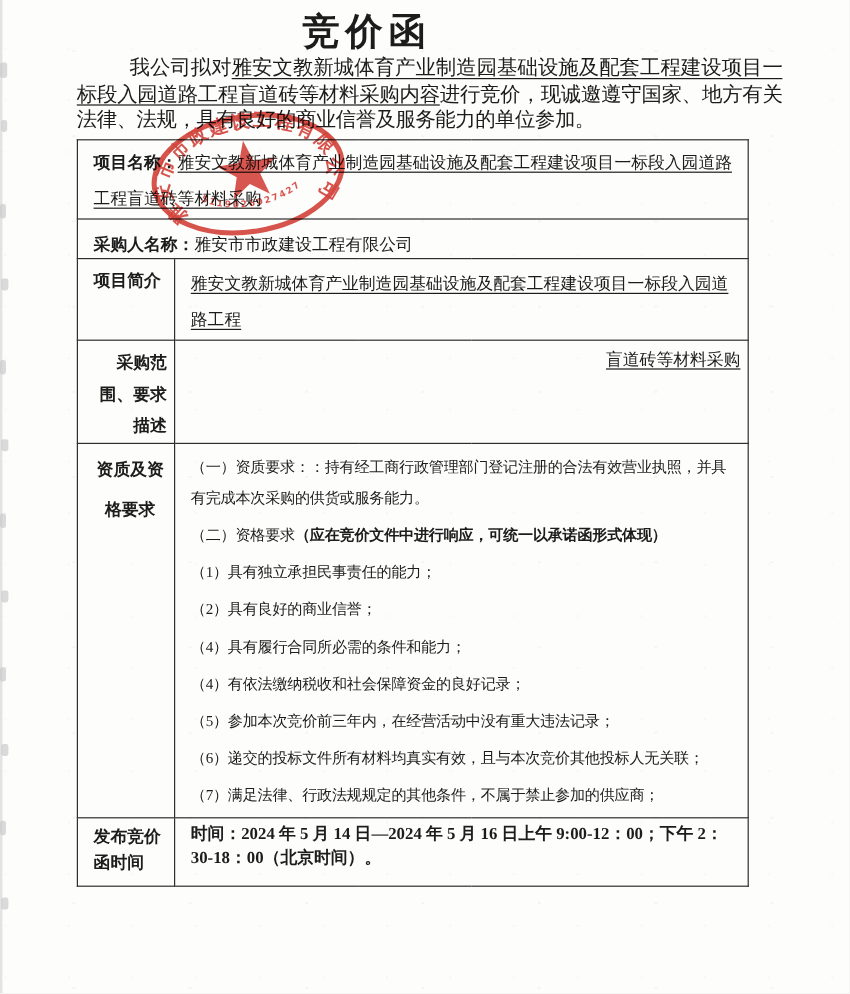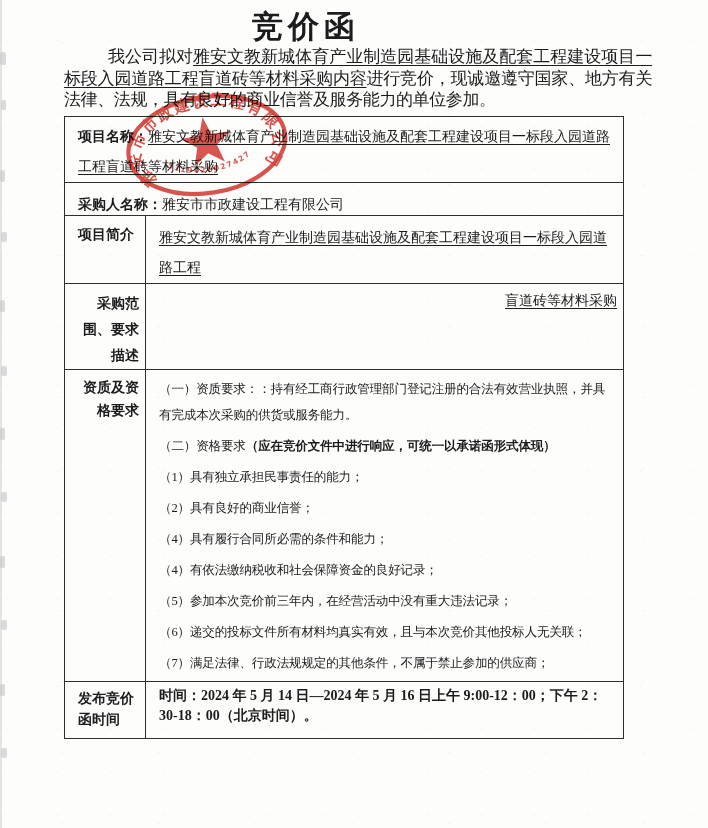--- a/index.html
+++ b/index.html
@@ -42,21 +42,21 @@
   td.mid{ vertical-align:middle; text-align:center; padding-top:0; }
   tr.r1 td{ line-height:30px; padding-top:5px; }
   tr.r2 td{ padding-top:12px; }
   tr.r3 td{ padding-top:9px; }
   tr.r4 td{ line-height:30px; padding-top:7px; }
   tr.r4 td.lbl{ line-height:20px; padding-top:9px; }
   tr.r5 td{ padding-top:7px;text-align:right; }
   tr.r5 td.lbl{ line-height:26px; }
   tr.r6 td{ padding-top:5px; line-height:21px; }
   tr.r6 td.lbl{ line-height:24px; }
-  tr.r7 td.lbl{ line-height:23px;text-align:right; }
+  tr.r7 td.lbl{ line-height:33px; }
   td.qual{ padding-top:9px; font-size:12.6px; }
   .qual p{ margin:0 0 5px 0; line-height:26px; letter-spacing:-0.2px; }
   tr.r8 td{ font-weight:bold; line-height:20px; padding-top:4px; }
   tr.r8 td.lbl{ line-height:21px; padding-top:6px; }
   .bb{ font-weight:bold; }
   .stamp{
     position:absolute;left:117px;top:87px;width:180px;height:118px;
     transform:rotate(-9deg);
     opacity:0.88;mix-blend-mode:multiply;
     pointer-events:none;

